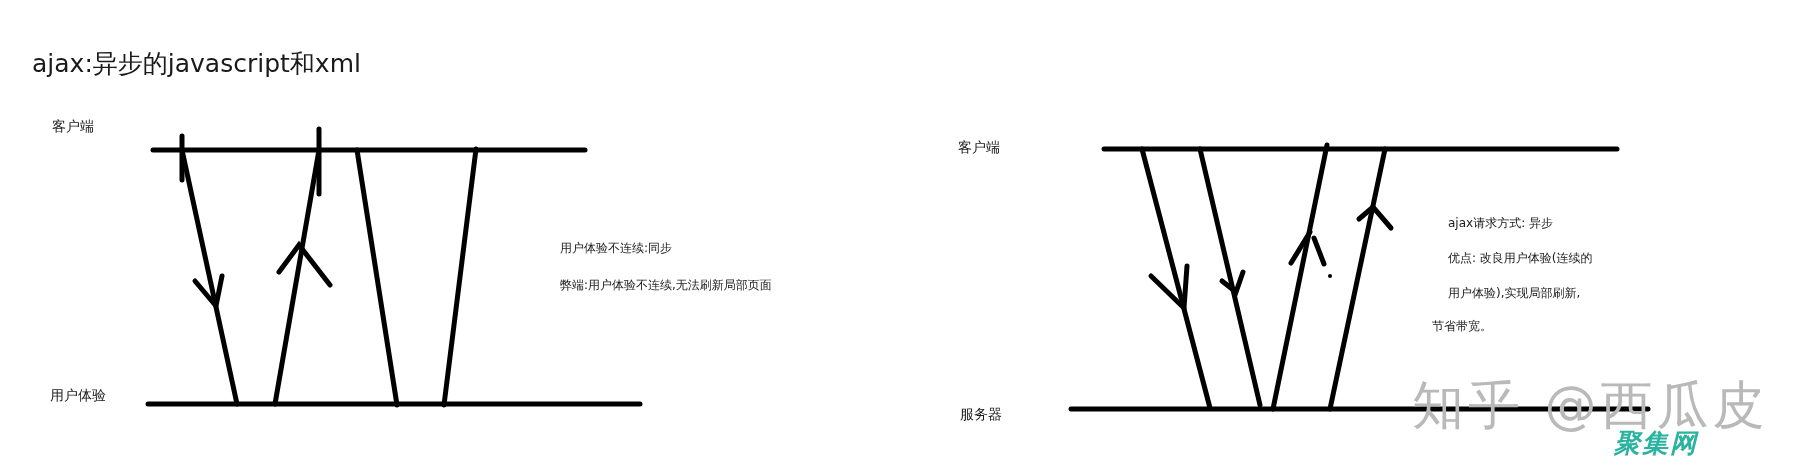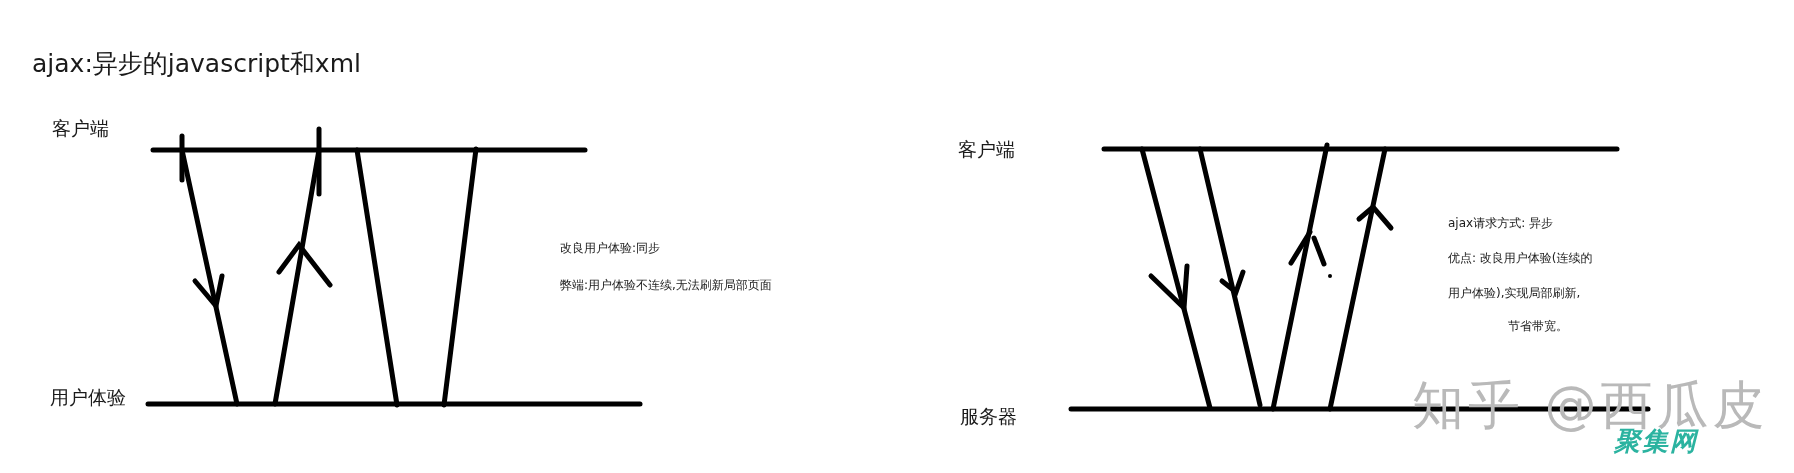--- a/index.html
+++ b/index.html
@@ -1,42 +1,42 @@
 <!DOCTYPE html>
 <html><head>
 <meta charset="utf-8">
 <style>
   html, body { margin: 0; padding: 0; background: #ffffff; }
   body { width: 1794px; height: 473px; position: relative; overflow: hidden;
          font-family: "DejaVu Sans", "Liberation Sans", sans-serif; color: #111; }
-  .txt { position: absolute; white-space: nowrap; font-size: 19px; line-height: 1; color: #1a1a1a; }
+  .txt { position: absolute; white-space: nowrap; font-size: 14px; line-height: 1; color: #1a1a1a; }
   .title { font-size: 25px; }
   .desc { font-size: 12px; }
   svg.diagram { position: absolute; left: 0; top: 0; }
   .wm { position: absolute; white-space: nowrap; color: #b9b9b9; font-size: 52px; line-height: 1;
         font-family: "DejaVu Sans", sans-serif; letter-spacing: 4px; }
   .wm2 { position: absolute; white-space: nowrap; color: #2bb3a0; font-size: 26px; font-weight: bold;
-         font-style: italic; line-height: 1; font-family: Liberation Mono, monospace; letter-spacing: 2px; text-align: right; }
+         font-style: italic; line-height: 1; font-family: Liberation Sans, sans-serif; letter-spacing: 2px; text-align: right; }
 </style>
 </head>
 <body>
 
 <div class="txt title" style="left:32px; top:51px;">ajax:异步的javascript和xml</div>
 
 <div class="txt" style="left:52px; top:119px;">客户端</div>
 <div class="txt" style="left:50px; top:388px;">用户体验</div>
-<div class="txt desc" style="left:560px; top:242px;">改良用户体验:同步</div>
+<div class="txt desc" style="left:560px; top:242px;">用户体验不连续:同步</div>
 <div class="txt desc" style="left:560px; top:279px;">弊端:用户体验不连续,无法刷新局部页面</div>
 
 <div class="txt" style="left:958px; top:140px;">客户端</div>
 <div class="txt" style="left:960px; top:407px;">服务器</div>
 <div class="txt desc" style="left:1448px; top:217px;">ajax请求方式: 异步</div>
 <div class="txt desc" style="left:1448px; top:252px;">优点: 改良用户体验(连续的</div>
 <div class="txt desc" style="left:1448px; top:287px;">用户体验),实现局部刷新,</div>
-<div class="txt desc" style="left:1508px; top:320px;">节省带宽。</div>
+<div class="txt desc" style="left:1432px; top:320px;">节省带宽。</div>
 
 <svg class="diagram" width="1794" height="473" viewBox="0 0 1794 473" xmlns="http://www.w3.org/2000/svg">
   <g stroke="#000" stroke-width="5" stroke-linecap="round" fill="none">
 
     <g>
       <line x1="153" y1="150" x2="585" y2="150"></line>
       <line x1="148" y1="404" x2="640" y2="404"></line>
 
       <line x1="182" y1="150" x2="237" y2="404"></line>
       <line x1="182" y1="136" x2="182" y2="180"></line>

